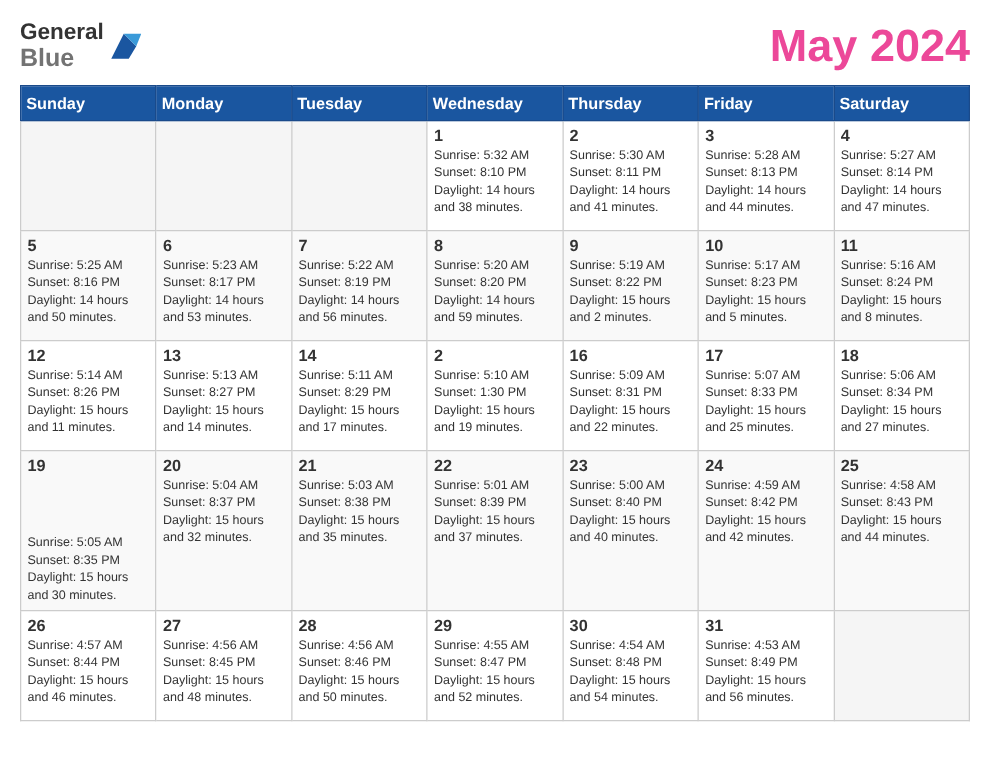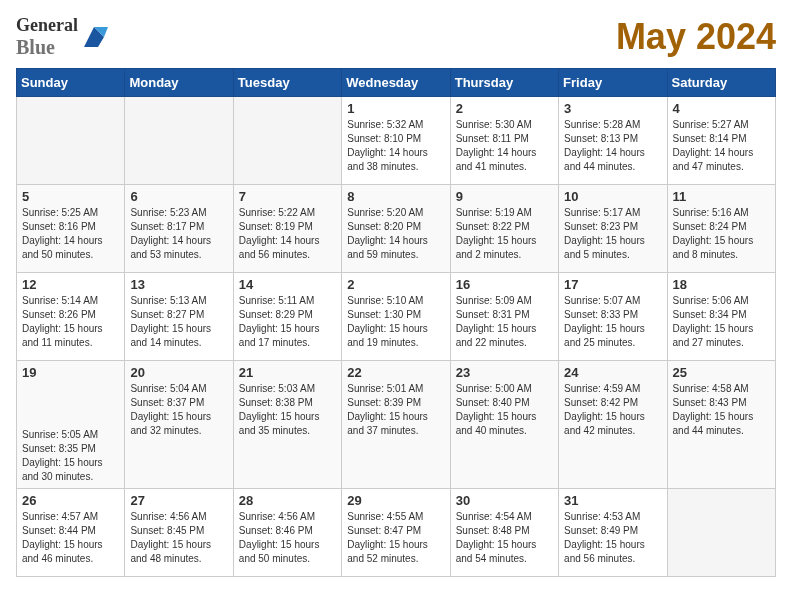--- a/index.html
+++ b/index.html
@@ -12,21 +12,20 @@
     }
     .header {
       display: flex;
       justify-content: space-between;
       align-items: flex-start;
       margin-bottom: 10px;
     }
     .logo {
       display: flex;
       align-items: center;
-      font-family: Liberation Serif, serif;
     }
     .logo-text {
       display: flex;
       flex-direction: column;
       line-height: 1.1;
     }
     .logo-general {
       font-size: 18px;
       font-weight: bold;
       color: #333;
@@ -40,21 +39,21 @@
       width: 28px;
       height: 28px;
       margin-left: 2px;
     }
     .title-section {
       text-align: right;
     }
     .month-title {
       font-size: 36px;
       font-weight: bold;
-      color: #a16207;
+      color: #ec4899;
     }
     .subtitle {
       font-size: 15px;
       color: #333;
     }
     .calendar {
       width: 100%;
       border-collapse: collapse;
       border: 1px solid #ccc;
     }

